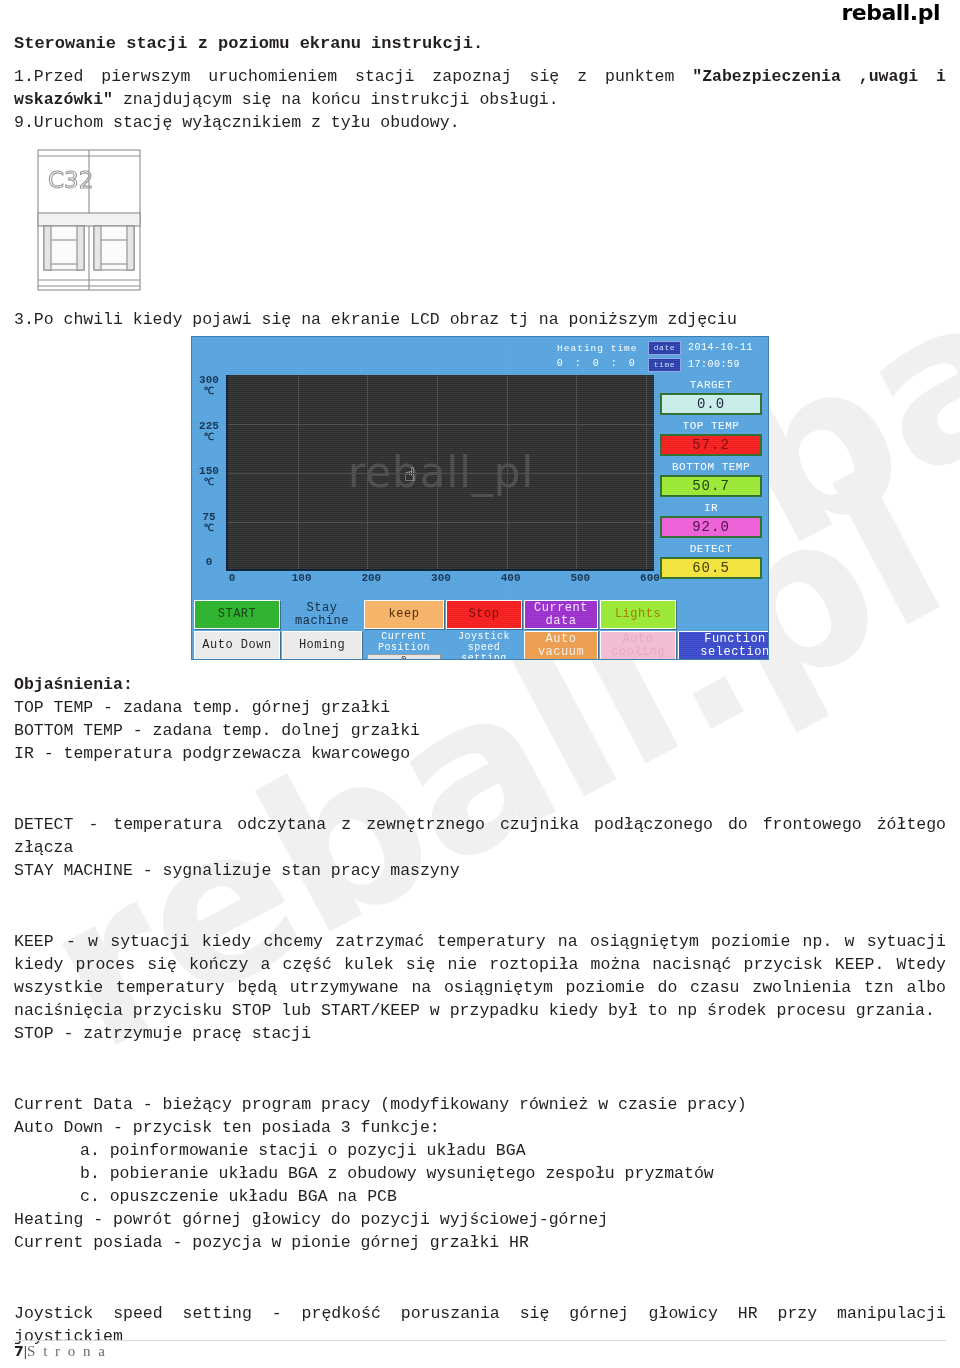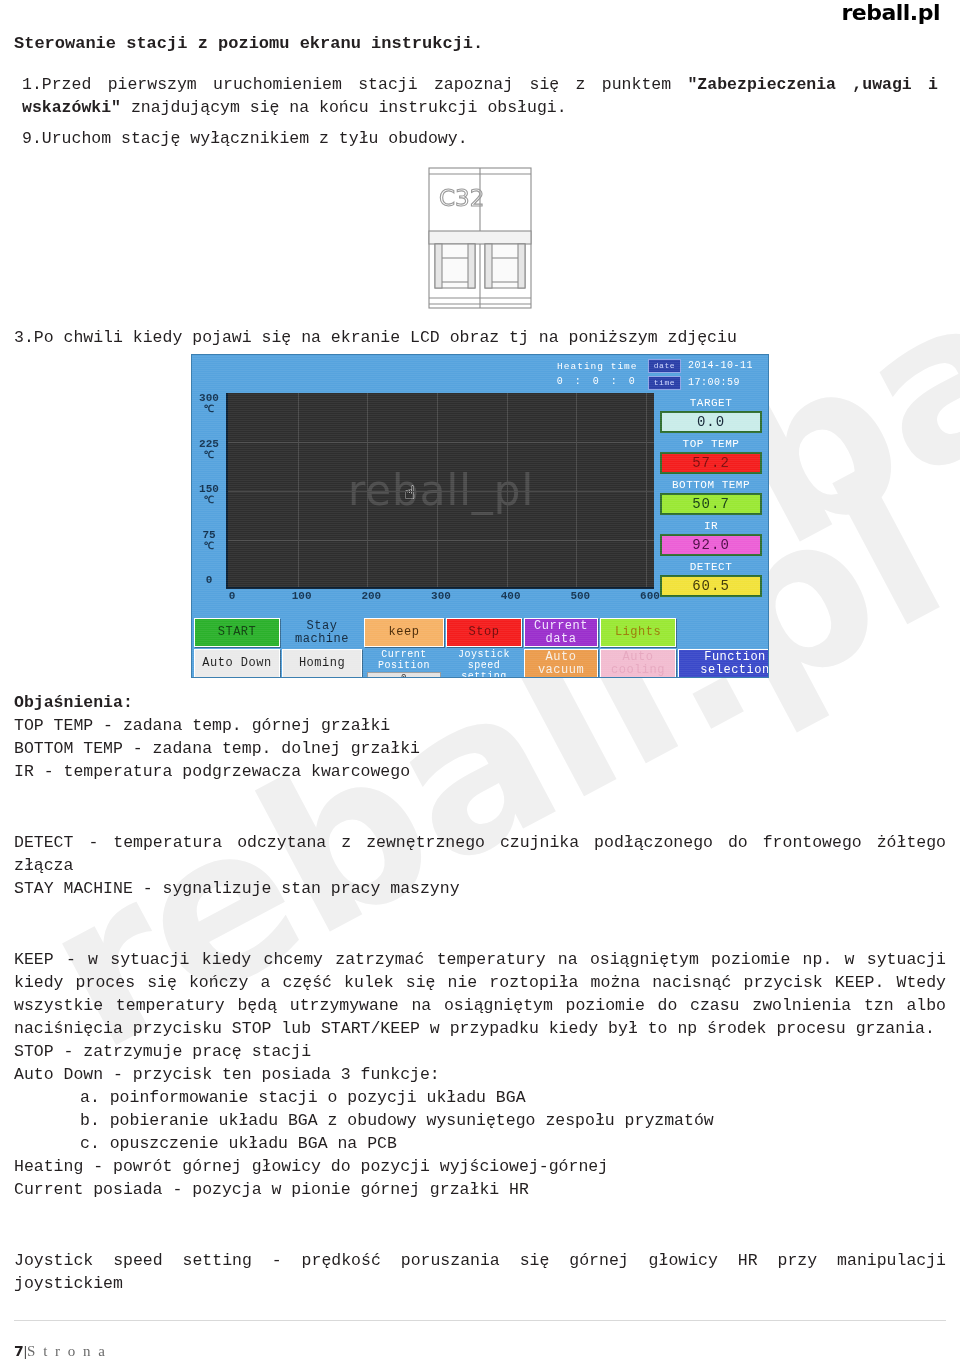--- a/index.html
+++ b/index.html
@@ -55,31 +55,30 @@
   h1.title {
     font-family: "Liberation Mono", monospace;
     font-size: 17px;
     font-weight: bold;
     margin: 6px 0 0 0;
     letter-spacing: 0px;
   }
   .para {
     font-size: 16.5px;
     line-height: 23px;
-    margin: 8px;
+    margin: 0;
     text-align: justify;
     text-justify: inter-word;
   }
   .gap-sm { height: 12px; }
   .b { font-weight: bold; }
 
   
   .breaker-wrap {
     display: flex;
-    justify-content: center;
     margin-top: 6px;
   }
   .breaker {
     width: 150px;
     height: 160px;
     position: relative;
   }
   .breaker svg { display: block; }
 
   
@@ -259,21 +258,21 @@
   .expl .lead { font-weight: bold; font-size: 16.5px; line-height: 23px; }
   .expl p { margin: 0; font-size: 16.5px; line-height: 23px; }
   .expl p.just { text-align: justify; margin-top: 48px; }
   .indent { padding-left: 66px; }
 
   
   .footer {
     position: absolute;
     left: 14px; right: 14px; bottom: 8px;
     border-top: 1px solid #d9d9d9;
-    padding-top: 22px;
+    padding-top: 2px;
     font-family: "Liberation Serif", serif;
     font-size: 15px;
     z-index: 3;
   }
   .footer .pg { font-weight: bold; font-family: "DejaVu Sans", sans-serif; font-size: 14px; }
   .footer .sep { color: #444; font-weight: bold; }
   .footer .word { color: #6b6b6b; letter-spacing: 2px; }
 </style>
 </head>
 <body>
@@ -433,20 +432,21 @@
   <div class="expl">
     <div class="lead">Objaśnienia:</div>
     <div id="expl-lines">
         <p>TOP TEMP - zadana temp. górnej grzałki</p>
         <p>BOTTOM TEMP - zadana temp. dolnej grzałki</p>
         <p>IR - temperatura podgrzewacza kwarcowego</p>
         <p class="just">DETECT - temperatura odczytana z zewnętrznego czujnika podłączonego do frontowego żółtego złącza</p>
         <p>STAY MACHINE - sygnalizuje stan pracy maszyny</p>
         <p class="just">KEEP - w sytuacji kiedy chcemy zatrzymać temperatury na osiągniętym poziomie np. w sytuacji kiedy proces się kończy a część kulek się nie roztopiła można nacisnąć przycisk KEEP. Wtedy wszystkie temperatury będą utrzymywane na osiągniętym poziomie do czasu zwolnienia tzn albo naciśnięcia przycisku STOP lub START/KEEP w przypadku kiedy był to np środek procesu grzania.</p>
         <p>STOP - zatrzymuje pracę stacji</p>
+        <p class="just">Current Data - bieżący program pracy (modyfikowany również w czasie pracy)</p>
         <p>Auto Down - przycisk ten posiada 3 funkcje:</p>
       </div>
     <div id="expl-subs">
         <p class="indent">a. poinformowanie stacji o pozycji układu BGA</p>
         <p class="indent">b. pobieranie układu BGA z obudowy wysuniętego zespołu pryzmatów</p>
         <p class="indent">c. opuszczenie układu BGA na PCB</p>
       </div>
     <div id="expl-tail">
         <p>Heating - powrót górnej głowicy do pozycji wyjściowej-górnej</p>
         <p>Current posiada - pozycja w pionie górnej grzałki HR</p>

